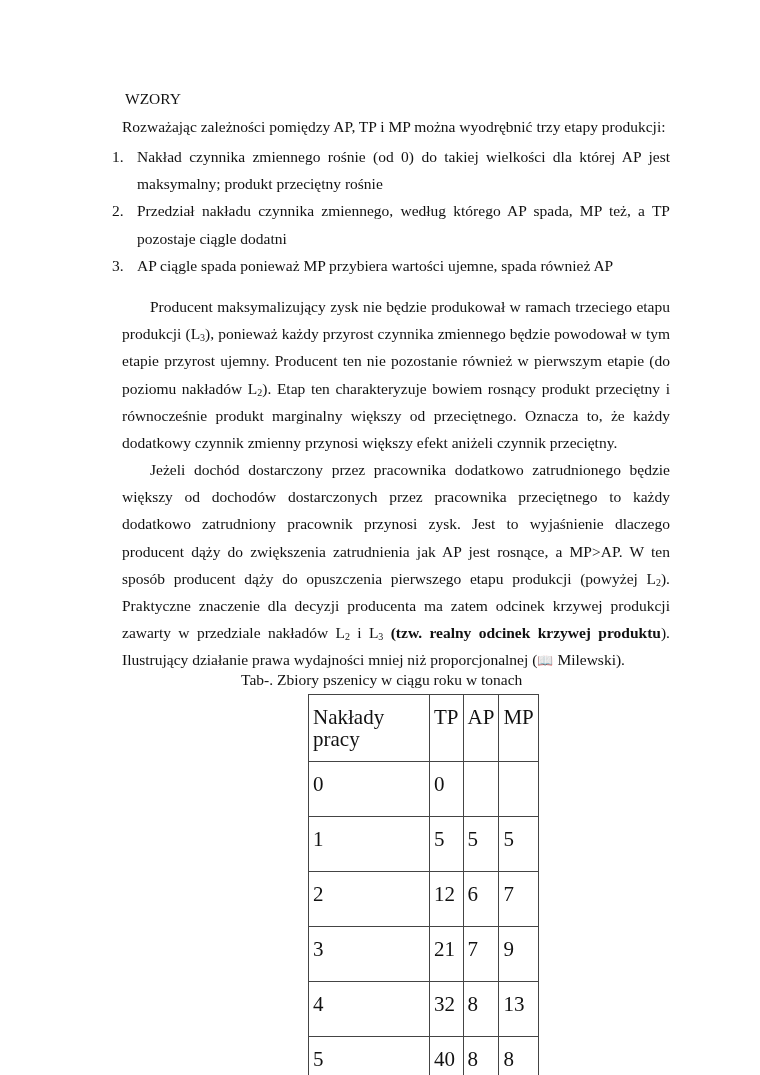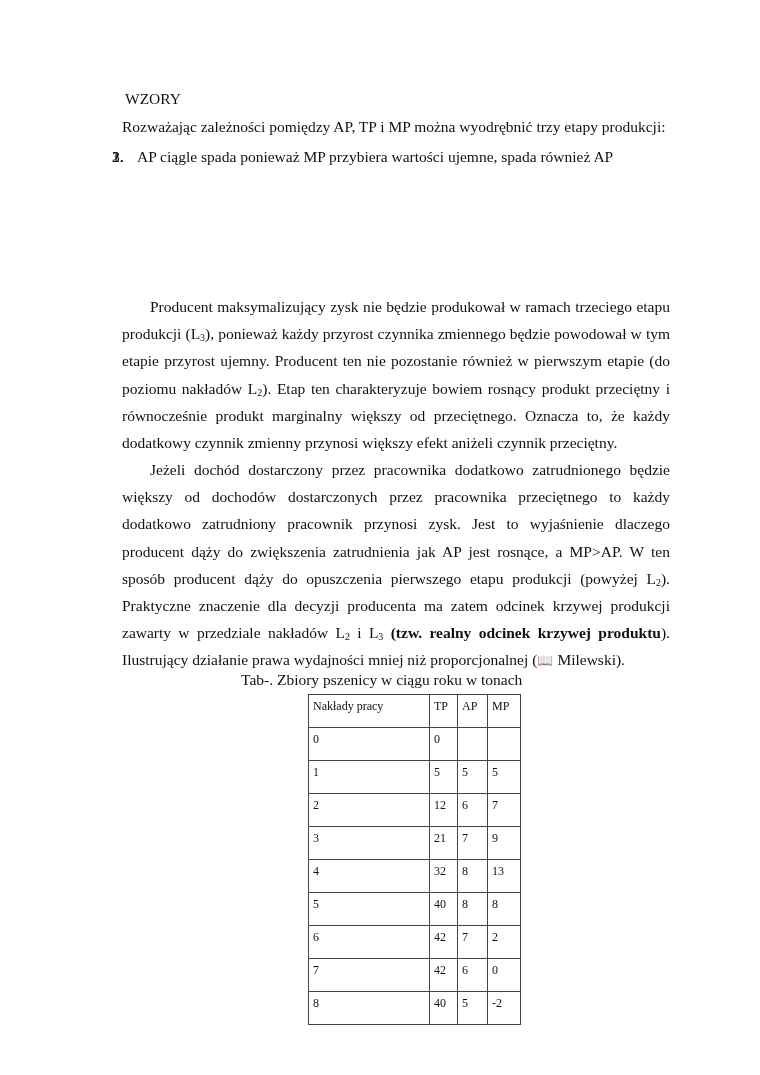--- a/index.html
+++ b/index.html
@@ -10,37 +10,39 @@
   .line { position: absolute; white-space: nowrap; line-height: 20px; }
   .justify { position: absolute; left: 122px; width: 548px; line-height: 27.2px; text-align: justify; }
   .list { position: absolute; left: 112px; top: 117px; width: 558px; }
   .li { position: relative; padding-left: 25px; line-height: 27.2px; text-align: justify; }
   .li .num { position: absolute; left: 0; top: 0; }
   sub { font-size: 10px; vertical-align: -2px; line-height: 0; }
   .bold { font-weight: bold; }
   .book { font-size: 13px; }
   .caption { position: absolute; left: 241px; top: 671px; white-space: nowrap; }
   table.data { position: absolute; left: 308px; top: 694px; border-collapse: collapse; }
-  table.data td { border: 1px solid #444; height: 32px; padding: 0 4px; vertical-align: top;
-                  line-height: 22px; font-size: 12px; }
+  table.data td { border: 1px solid #444; height: 32px; padding: 11px 4px; vertical-align: top;
+                  line-height: 22px; font-size: 21px; }
   td.c0 { width: 112px; } td.c1 { width: 19px; } td.c2 { width: 21px; } td.c3 { width: 24px; }
 </style>
 </head>
 <body>
 
 <div class="page">
   <div class="heading">WZORY</div>
   <div class="line" style="left:122px; top:117px;">Rozważając zależności pomiędzy AP, TP i MP można wyodrębnić trzy etapy produkcji:</div>
 
   <div class="list" style="top:143px;">
     <div class="li">
       <span class="num">1.</span>
+      <span>Nakład czynnika zmiennego rośnie (od 0) do takiej wielkości dla której AP jest maksymalny; produkt przeciętny rośnie</span>
     </div>
     <div class="li">
       <span class="num">2.</span>
+      <span>Przedział nakładu czynnika zmiennego, według którego AP spada, MP też, a TP pozostaje ciągle dodatni</span>
     </div>
     <div class="li">
       <span class="num">3.</span>
       <span>AP ciągle spada ponieważ MP przybiera wartości ujemne, spada również AP</span>
     </div>
   </div>
 
   <div class="justify" style="top: 293px; left: 122px; padding-left: 0px; text-indent: 28px;"><span style="display:inline-block;width:0;"></span><span style="padding-left:0;">Producent maksymalizujący zysk nie będzie produkował w ramach trzeciego etapu produkcji (L</span><sub>3</sub><span>), ponieważ każdy przyrost czynnika zmiennego będzie powodował w tym etapie przyrost ujemny. Producent ten nie pozostanie również w pierwszym etapie (do poziomu nakładów L</span><sub>2</sub><span>). Etap ten charakteryzuje bowiem rosnący produkt przeciętny i równocześnie produkt marginalny większy od przeciętnego. Oznacza to, że każdy dodatkowy czynnik zmienny przynosi większy efekt aniżeli czynnik przeciętny.</span></div>
 
   <div class="justify" style="top: 456px; padding-left: 0px; text-indent: 28px;"><span>Jeżeli dochód dostarczony przez pracownika dodatkowo zatrudnionego będzie większy od dochodów dostarczonych przez pracownika przeciętnego to każdy dodatkowo zatrudniony pracownik przynosi zysk. Jest to wyjaśnienie dlaczego producent dąży do zwiększenia zatrudnienia jak AP jest rosnące, a MP&gt;AP. W ten sposób producent dąży do opuszczenia pierwszego etapu produkcji (powyżej L</span><sub>2</sub><span>). Praktyczne znaczenie dla decyzji producenta ma zatem odcinek krzywej produkcji zawarty w przedziale nakładów L</span><sub>2</sub><span> i L</span><sub>3</sub><span> </span><span class="bold">(tzw. realny odcinek krzywej produktu</span><span>). Ilustrujący działanie prawa wydajności mniej niż proporcjonalnej (</span><span class="book">📖</span><span> Milewski).</span></div>

